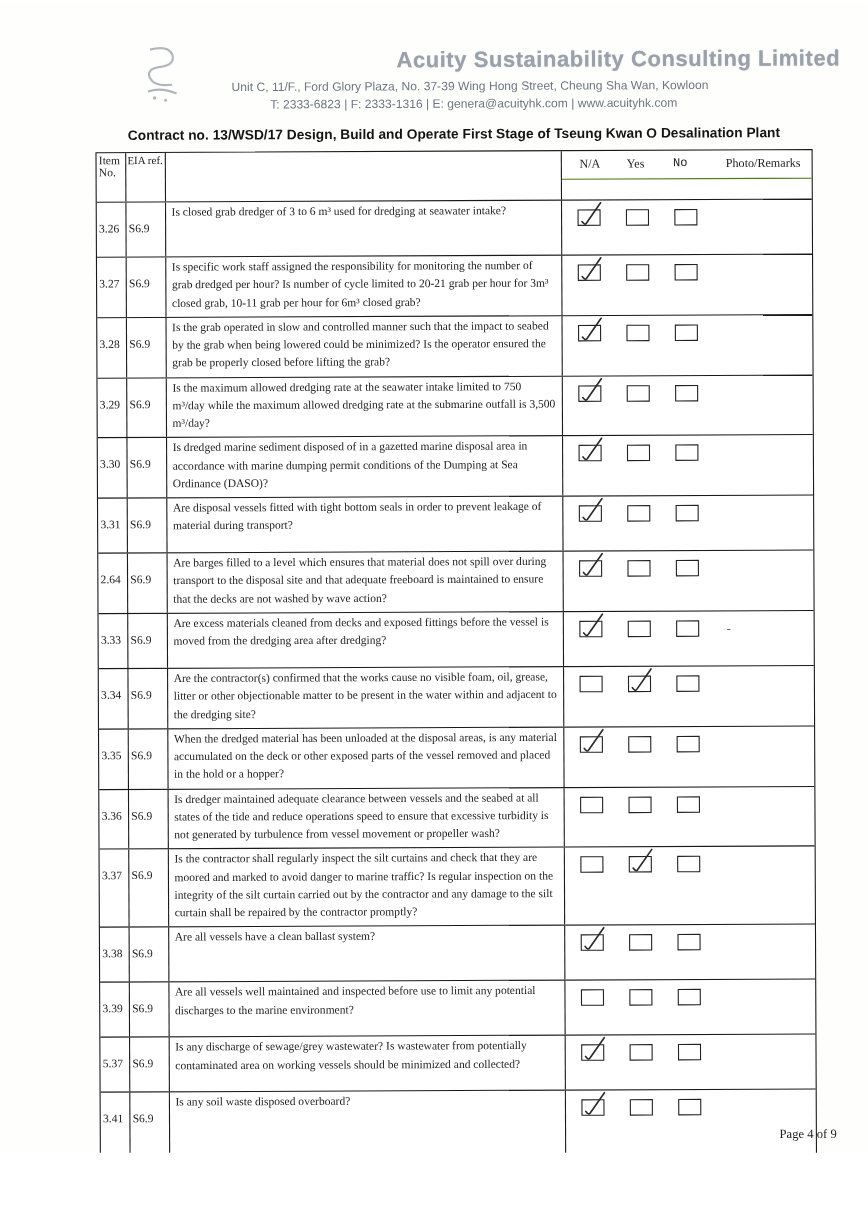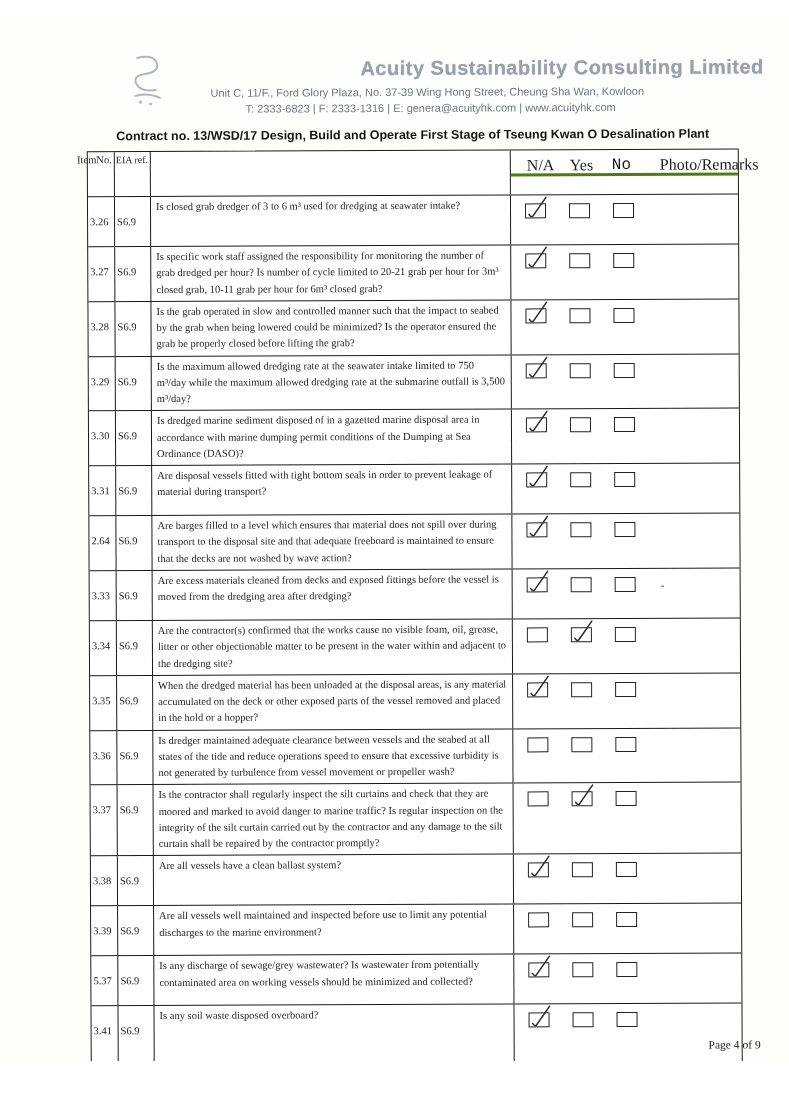--- a/index.html
+++ b/index.html
@@ -1,18 +1,18 @@
 <!DOCTYPE html>
 <html><head>
 <meta charset="utf-8">
 <style>
   * { margin:0; padding:0; box-sizing:border-box; }
   html,body { background:#ffffff; }
   body { font-family:"Liberation Serif", serif; color:#1c1c1c; }
-  .page { position:relative; width:789px; height:1044px; background:#fefefc; overflow:hidden; margin:17px auto; }
+  .page { position:relative; width:789px; height:1044px; background:#fefefc; overflow:hidden; margin:4px auto; }
   .content { position:absolute; inset:0; transform:rotate(-0.25deg); transform-origin:50% 40%; }
 
   
   .company { position:absolute; left:362px; top:40px; font-family:"Liberation Sans", sans-serif;
              font-weight:700; font-size:20px; letter-spacing:0.5px; color:#9aa1ab;
              text-shadow:0 0 1px rgba(140,146,156,.65); white-space:nowrap; }
   .addr { position:absolute; left:212px; top:69px; font-family:"Liberation Sans", sans-serif;
           font-size:11px; color:#6f7680; white-space:nowrap; }
   .contacts { position:absolute; left:247px; top:85px; font-family:"Liberation Sans", sans-serif;
           font-size:11px; color:#6f7680; white-space:nowrap; }
@@ -23,25 +23,25 @@
 
   
   .tbl { position:absolute; left:88px; top:133px; width:652px; border:1.5px solid #1a1a1a; background:#fff; }
   .row, .thead { display:grid; grid-template-columns:27px 36px 360px 1fr; }
   .thead { height:45px; border-bottom:1px solid #1a1a1a; }
   .row { border-bottom:1px solid #1a1a1a; min-height:36px; }
   .row:last-child { border-bottom:none; min-height:82px; }
   .cell { border-right:1px solid #1a1a1a; }
   .c-right { border-right:none; position:relative; }
   .c-item, .c-eia { font-size:10.5px; padding:19px 2px; }
-  .hcell-item { display:flex; flex-direction:row; justify-content:flex-end; height:100%; padding:2px; font-size:10.5px; }
+  .hcell-item { display:flex; flex-direction:column; justify-content:flex-start; height:100%; padding:2px; font-size:10.5px; }
   .hcell-eia { font-size:10px; padding:2px 1px; }
   .c-q { font-size:10.5px; line-height:1.55; padding:2px 5px 3px 5px; }
 
-  .result-labels { position:relative; height:26px; border-bottom:3px solid #4d7c0f; font-size:16px;text-align:right; }
+  .result-labels { position:relative; height:26px; border-bottom:1px solid #4d7c0f; font-size:11px;text-align:right; }
   .hl { position:absolute; top:6px; white-space:nowrap; }
   .hl-na { left:16px; } .hl-yes { left:59px; } .hl-no { left:101px;font-family:Liberation Mono, monospace; } .hl-remarks { left:133px;padding-left:16px; }
 
   .boxes { display:flex; gap:23px; margin:8px 0 0 14px; }
   .checkbox { width:21px; height:15px; border:1.6px solid #222; position:relative; flex:0 0 auto; background:#fff; cursor:pointer; }
   .checkbox svg { display:none; position:absolute; left:-2px; top:-10px; overflow:visible; pointer-events:none; }
   .checkbox.checked svg { display:block; }
   .remarks { position:absolute; left:148px; top:10px; font-size:11px; }
 
   .page-num { position:absolute; top:1023px; right:31px; font-size:11.5px; font-weight:400; }

